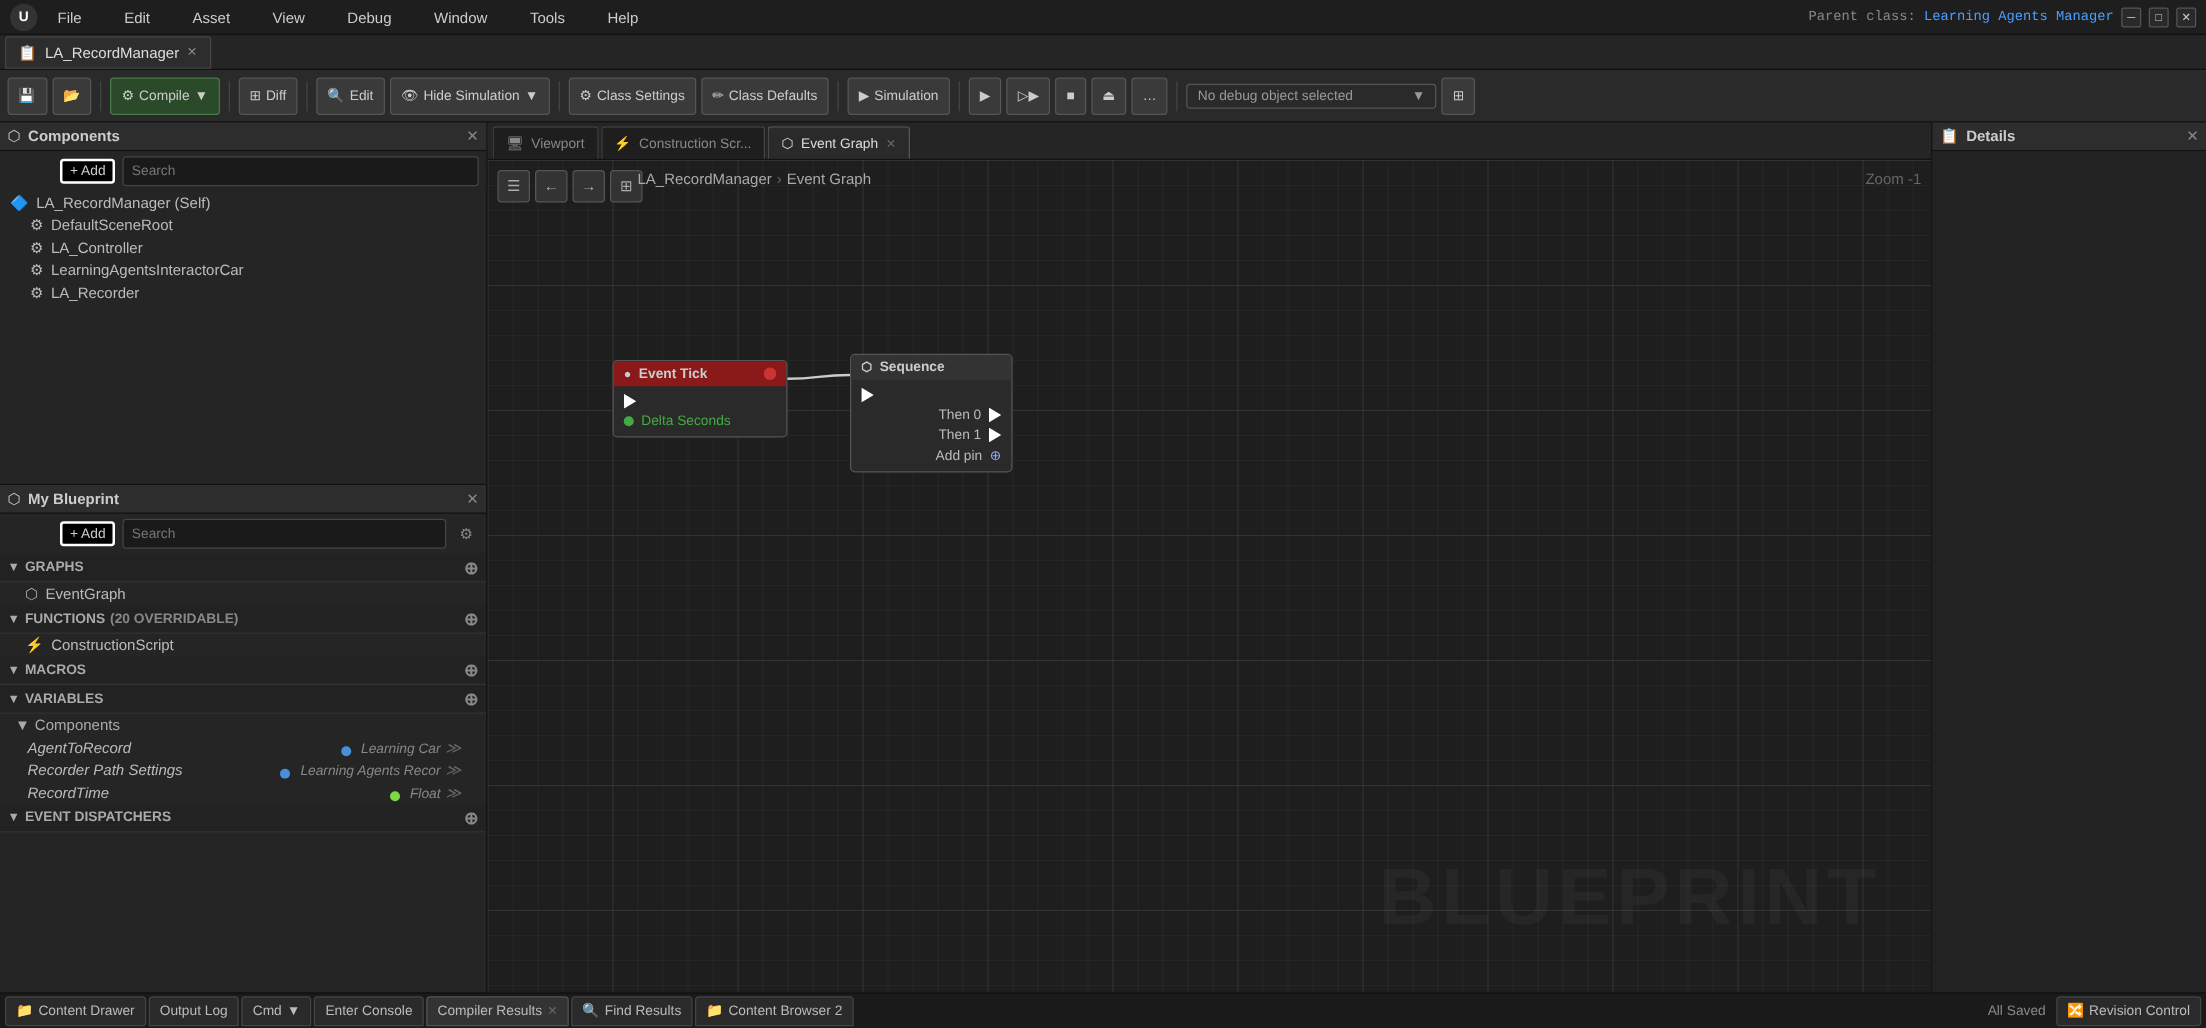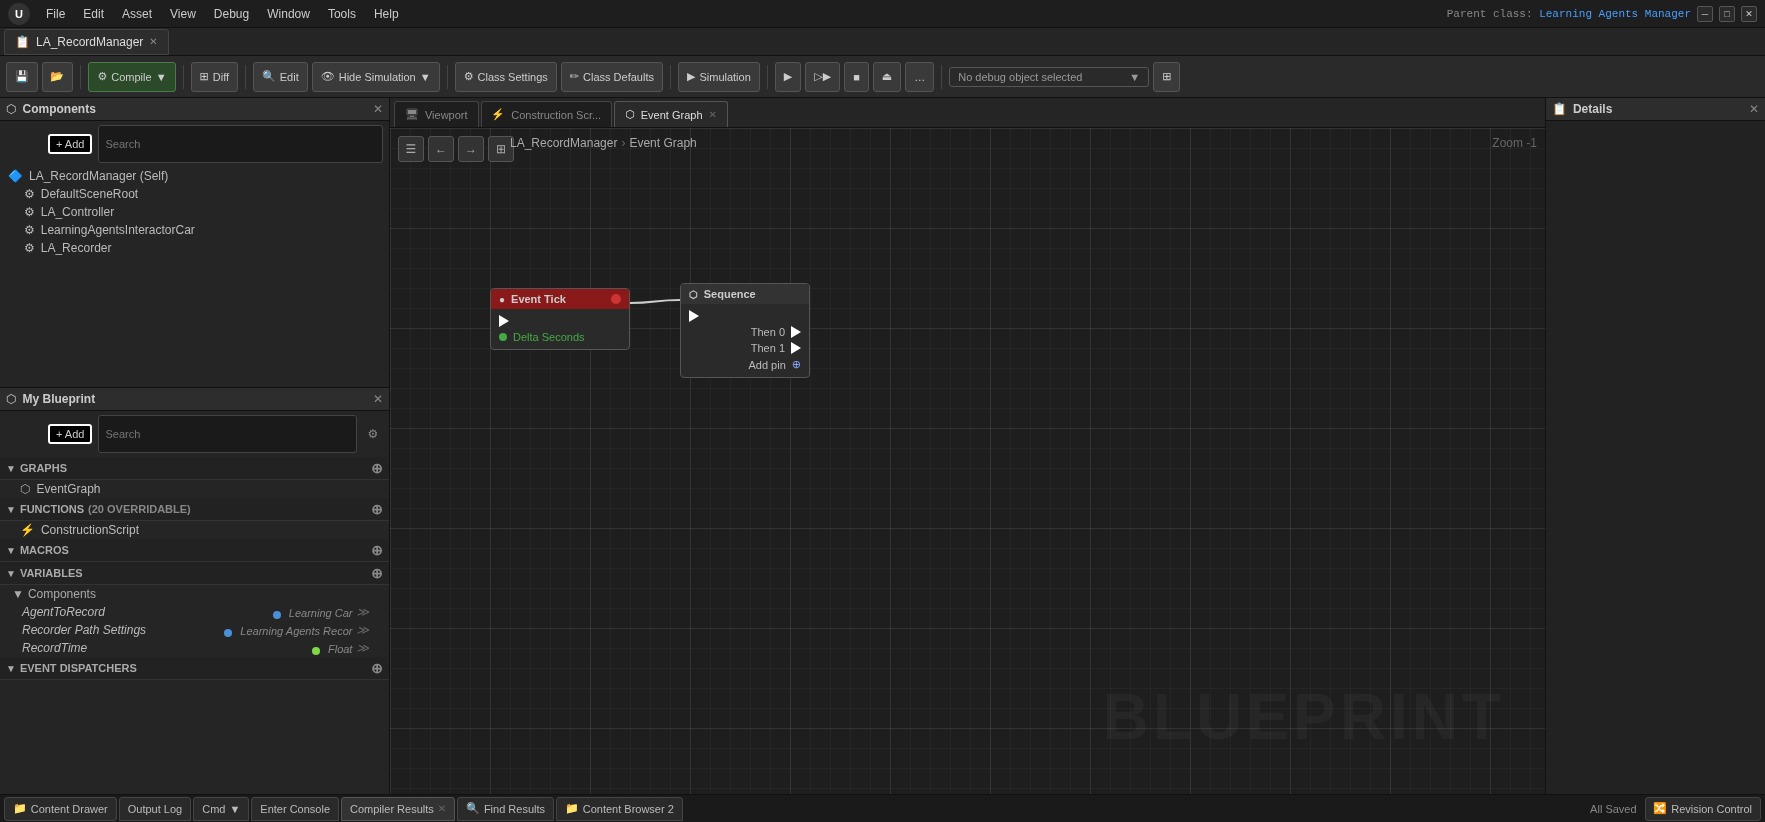--- a/index.html
+++ b/index.html
@@ -37,21 +37,21 @@
       border-radius: 50%;
       display: flex;
       align-items: center;
       justify-content: center;
       font-size: 11px;
       font-weight: bold;
       color: #fff;
     }
     .menu-bar {
       display: flex;
-      gap: 2px;
+      gap: 18px;
     }
     .menu-item {
       padding: 2px 8px;
       cursor: pointer;
       color: #ccc;
       border-radius: 3px;
     }
     .title-bar-right {
       display: flex;
       gap: 6px;
@@ -203,21 +203,21 @@
       margin-left: 42px;
     }
     .search-box {
       flex: 1;
       padding: 2px 6px;
       background: #1a1a1a;
       border: 1px solid #444;
       border-radius: 3px;
       color: #ccc;
       font-size: 11px;
-      height: 38px;
+      height: 24px;
     }
     .tree-item {
       display: flex;
       align-items: center;
       padding: 2px 8px;
       cursor: pointer;
       color: #bbb;
       font-size: 12px;
       gap: 6px;
     }

